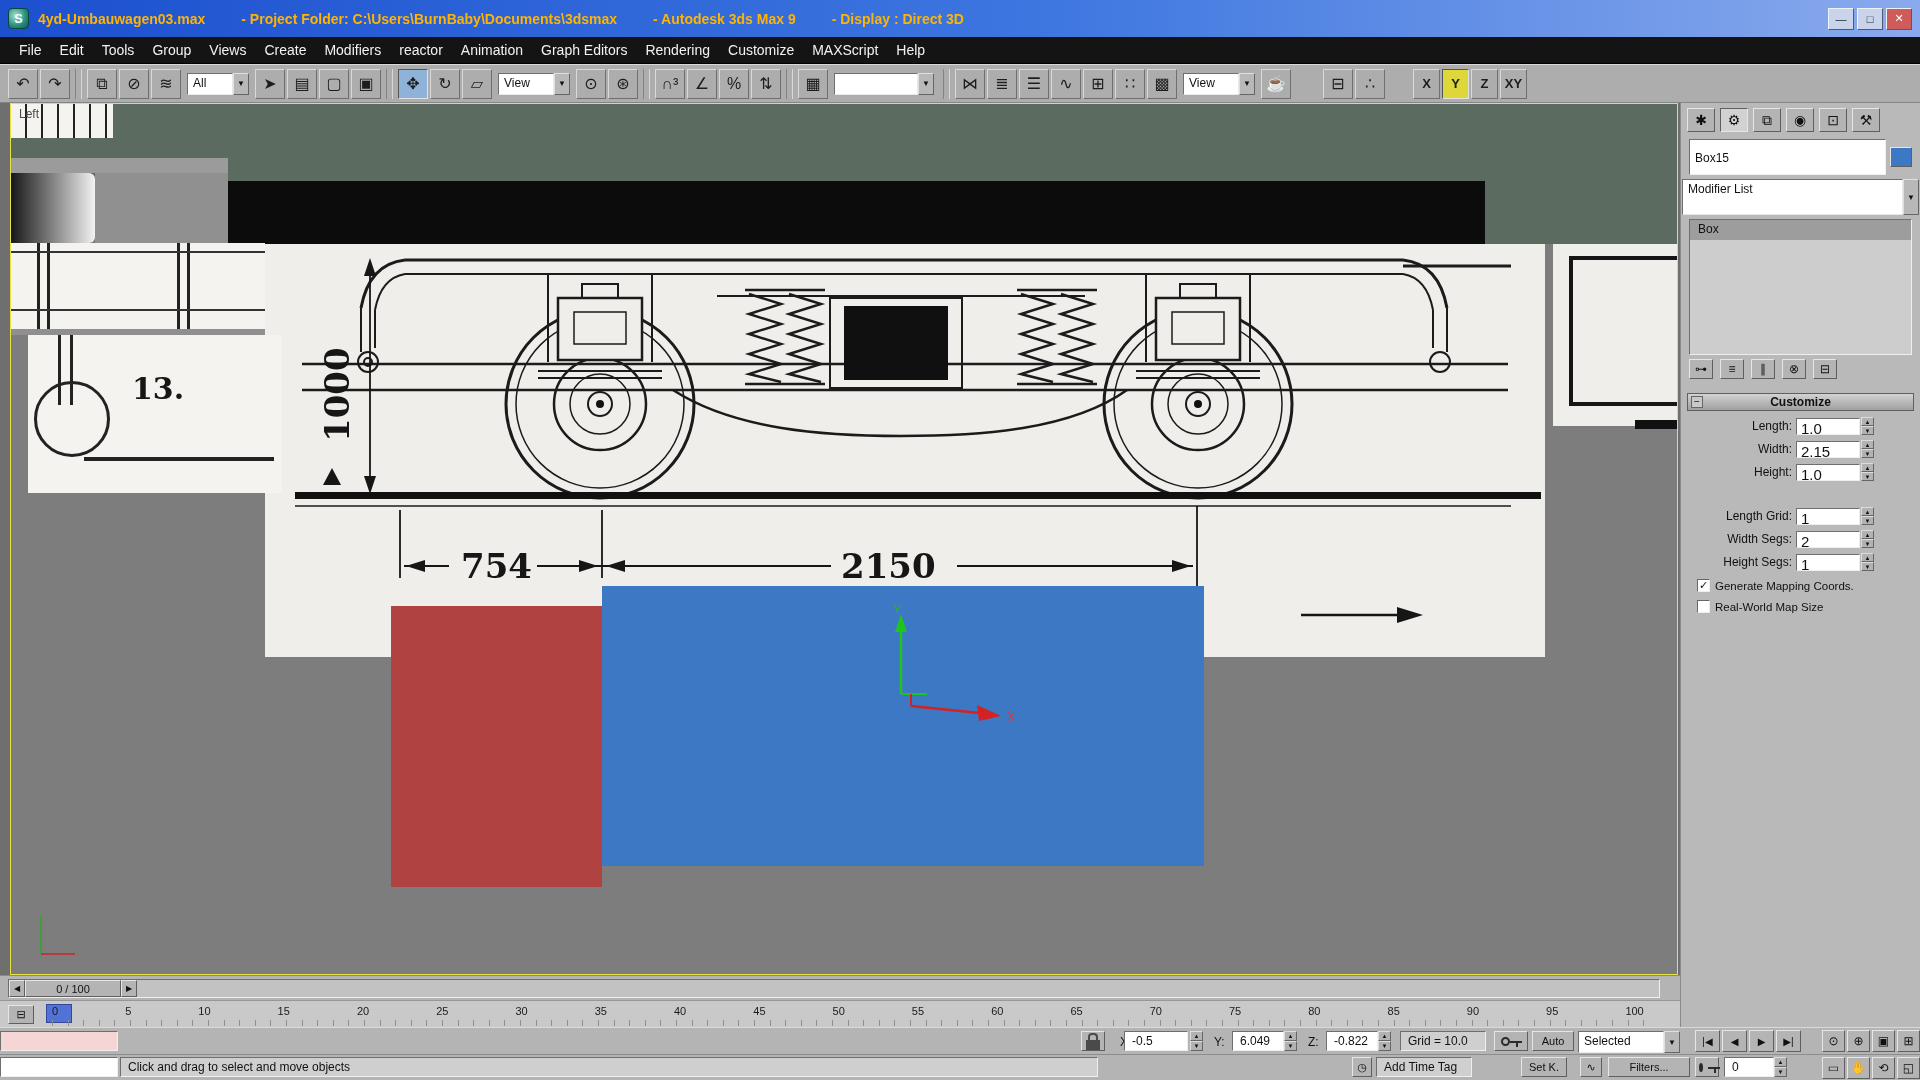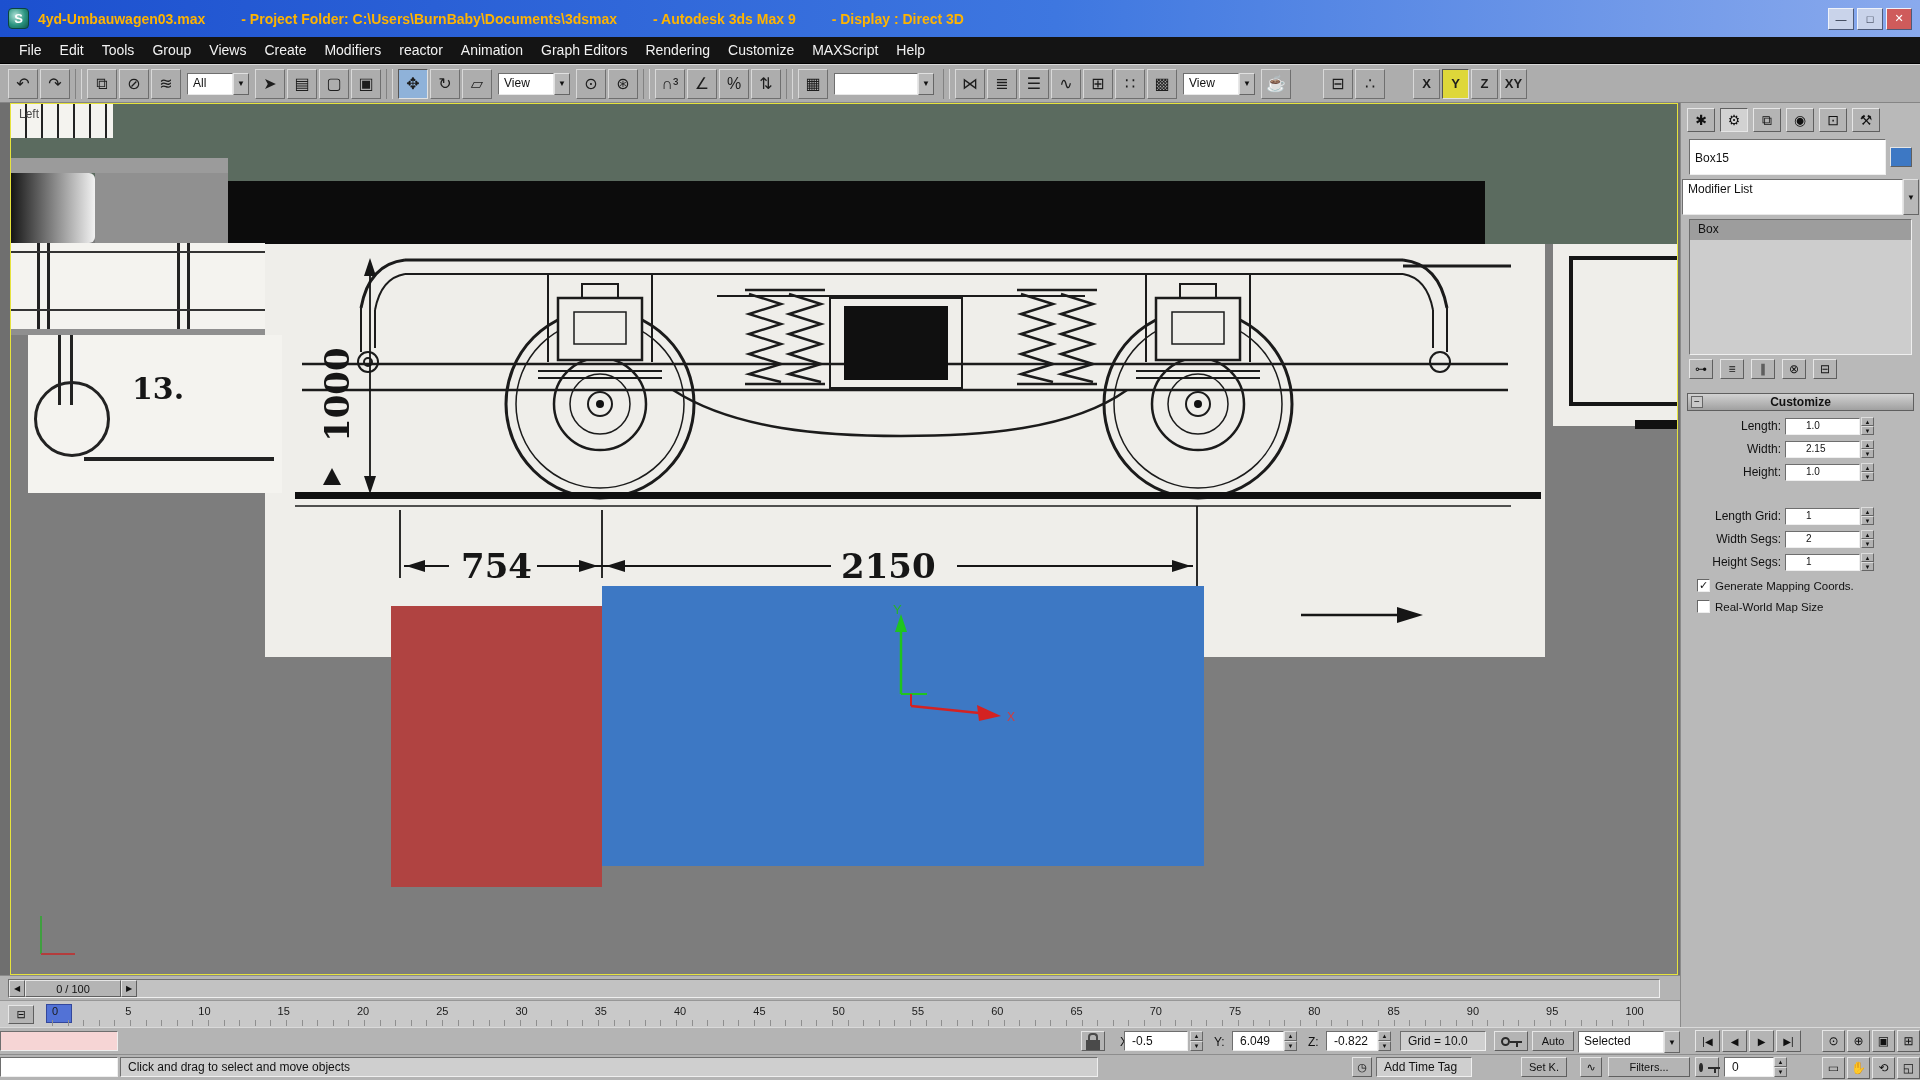--- a/index.html
+++ b/index.html
@@ -69,21 +69,21 @@
   .stackrow { height:20px; background:#9d9d9d; color:#101010; font-size:12px; padding:2px 8px; }
   .stacktb { display:flex; gap:7px; margin:3px 8px 0; }
   .sbtn { width:24px; height:20px; display:flex; align-items:center; justify-content:center; font-size:12px;
           background:#b4b4b4; border:1px solid; border-color:#e6e6e6 #5f5f5f #5f5f5f #e6e6e6; }
   .rollout { margin:14px 6px 6px; height:18px; border:1px solid #5f5f5f; background:linear-gradient(#d2d2d2,#a0a0a0);
              position:relative; display:flex; align-items:center; justify-content:center; font-size:12px; font-weight:bold; }
   .rollout .minus { position:absolute; left:3px; top:2px; width:12px; height:12px; background:#c8c8c8; border:1px solid #666;
                     font-size:10px; line-height:10px; text-align:center; font-weight:normal; }
   .prow { display:flex; align-items:center; justify-content:flex-end; margin:5px 46px 5px 0; }
   .plabel { font-size:12px; margin-right:4px; white-space:nowrap; }
-  .pfield { width:75px; height:17px; font-size:10px; padding:1px 20px; background:#fff; border:1px solid; border-color:#6e6e6e #efefef #efefef #6e6e6e; }
+  .pfield { width:64px; height:17px; font-size:15px; padding:1px 4px; background:#fff; border:1px solid; border-color:#6e6e6e #efefef #efefef #6e6e6e; }
   .spin { display:flex; flex-direction:column; width:13px; margin-left:1px; }
   .spin i { font-style:normal; height:9px; font-size:6px; line-height:8px; text-align:center; background:#b2b2b2;
             border:1px solid; border-color:#ddd #666 #666 #ddd; }
   .pgap { height:16px; }
   .cbrow { display:flex; align-items:center; margin:8px 0 0 16px; }
   .cb { width:13px; height:13px; background:#fff; border:1px solid; border-color:#666 #eee #eee #666;
         font-size:11px; line-height:11px; text-align:center; }
   .cblabel { font-size:11.5px; margin-left:5px; }
 
   

